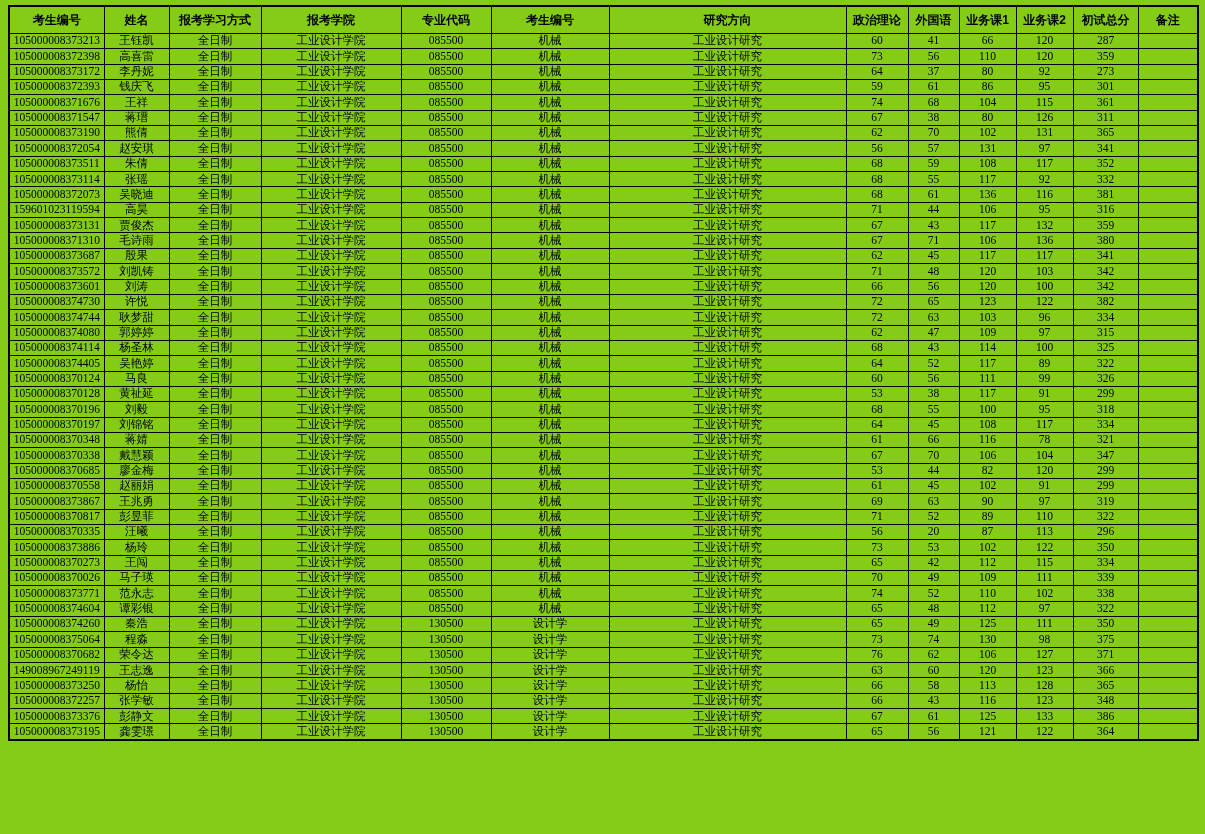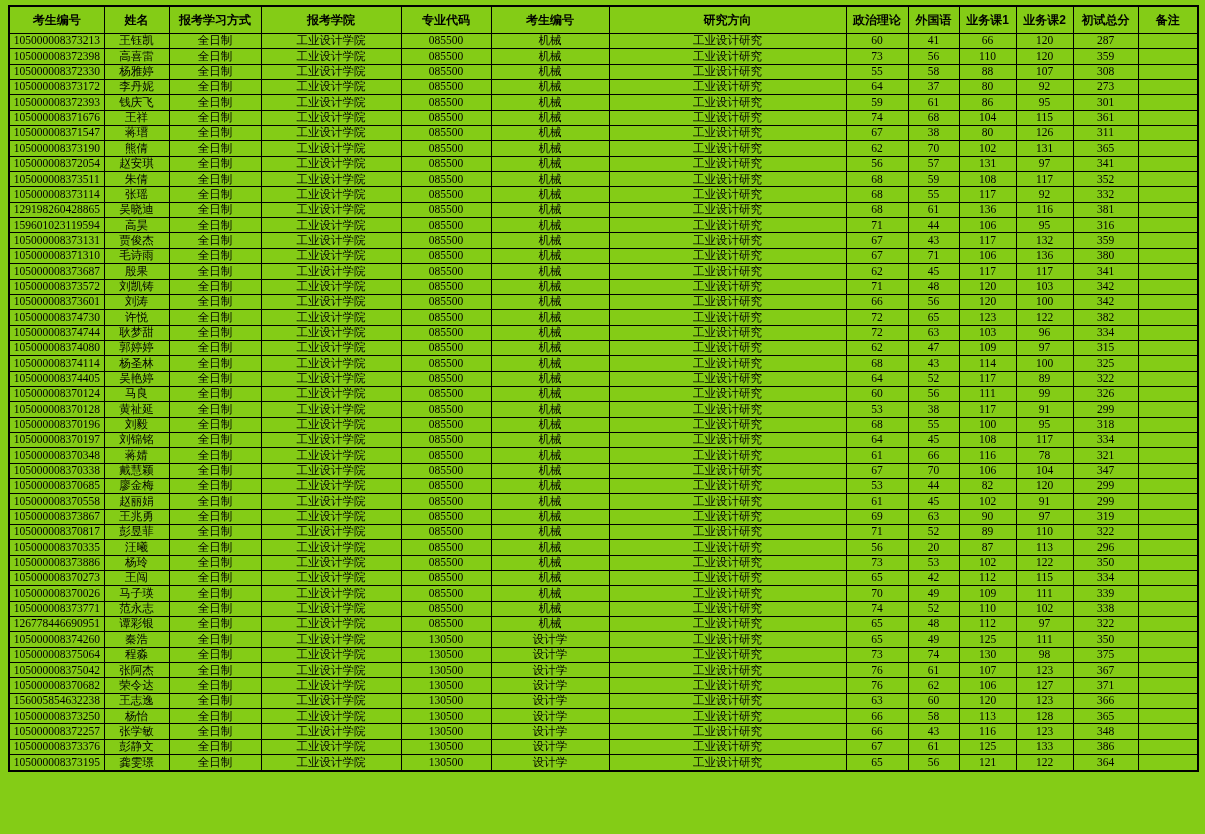--- a/index.html
+++ b/index.html
@@ -112,35 +112,20 @@
           <td>机械</td>
           <td>工业设计研究</td>
           <td>73</td>
           <td>56</td>
           <td>110</td>
           <td>120</td>
           <td>359</td>
           <td></td>
         </tr>
         <tr>
-          <td>105000008372330</td>
-          <td>杨雅婷</td>
-          <td>全日制</td>
-          <td>工业设计学院</td>
-          <td>085500</td>
-          <td>机械</td>
-          <td>工业设计研究</td>
-          <td>55</td>
-          <td>58</td>
-          <td>88</td>
-          <td>107</td>
-          <td>308</td>
-          <td></td>
-        </tr>
-        <tr>
           <td>105000008373172</td>
           <td>李丹妮</td>
           <td>全日制</td>
           <td>工业设计学院</td>
           <td>085500</td>
           <td>机械</td>
           <td>工业设计研究</td>
           <td>64</td>
           <td>37</td>
           <td>80</td>
@@ -247,21 +232,21 @@
           <td>机械</td>
           <td>工业设计研究</td>
           <td>68</td>
           <td>55</td>
           <td>117</td>
           <td>92</td>
           <td>332</td>
           <td></td>
         </tr>
         <tr>
-          <td>129198260428865</td>
+          <td>105000008372073</td>
           <td>吴晓迪</td>
           <td>全日制</td>
           <td>工业设计学院</td>
           <td>085500</td>
           <td>机械</td>
           <td>工业设计研究</td>
           <td>68</td>
           <td>61</td>
           <td>136</td>
           <td>116</td>
@@ -652,21 +637,21 @@
           <td>机械</td>
           <td>工业设计研究</td>
           <td>74</td>
           <td>52</td>
           <td>110</td>
           <td>102</td>
           <td>338</td>
           <td></td>
         </tr>
         <tr>
-          <td>126778446690951</td>
+          <td>105000008374604</td>
           <td>谭彩银</td>
           <td>全日制</td>
           <td>工业设计学院</td>
           <td>085500</td>
           <td>机械</td>
           <td>工业设计研究</td>
           <td>65</td>
           <td>48</td>
           <td>112</td>
           <td>97</td>
@@ -697,51 +682,36 @@
           <td>设计学</td>
           <td>工业设计研究</td>
           <td>73</td>
           <td>74</td>
           <td>130</td>
           <td>98</td>
           <td>375</td>
           <td></td>
         </tr>
         <tr>
-          <td>105000008375042</td>
-          <td>张阿杰</td>
-          <td>全日制</td>
-          <td>工业设计学院</td>
-          <td>130500</td>
-          <td>设计学</td>
-          <td>工业设计研究</td>
-          <td>76</td>
-          <td>61</td>
-          <td>107</td>
-          <td>123</td>
-          <td>367</td>
-          <td></td>
-        </tr>
-        <tr>
           <td>105000008370682</td>
           <td>荣令达</td>
           <td>全日制</td>
           <td>工业设计学院</td>
           <td>130500</td>
           <td>设计学</td>
           <td>工业设计研究</td>
           <td>76</td>
           <td>62</td>
           <td>106</td>
           <td>127</td>
           <td>371</td>
           <td></td>
         </tr>
         <tr>
-          <td>156005854632238</td>
+          <td>149008967249119</td>
           <td>王志逸</td>
           <td>全日制</td>
           <td>工业设计学院</td>
           <td>130500</td>
           <td>设计学</td>
           <td>工业设计研究</td>
           <td>63</td>
           <td>60</td>
           <td>120</td>
           <td>123</td>

